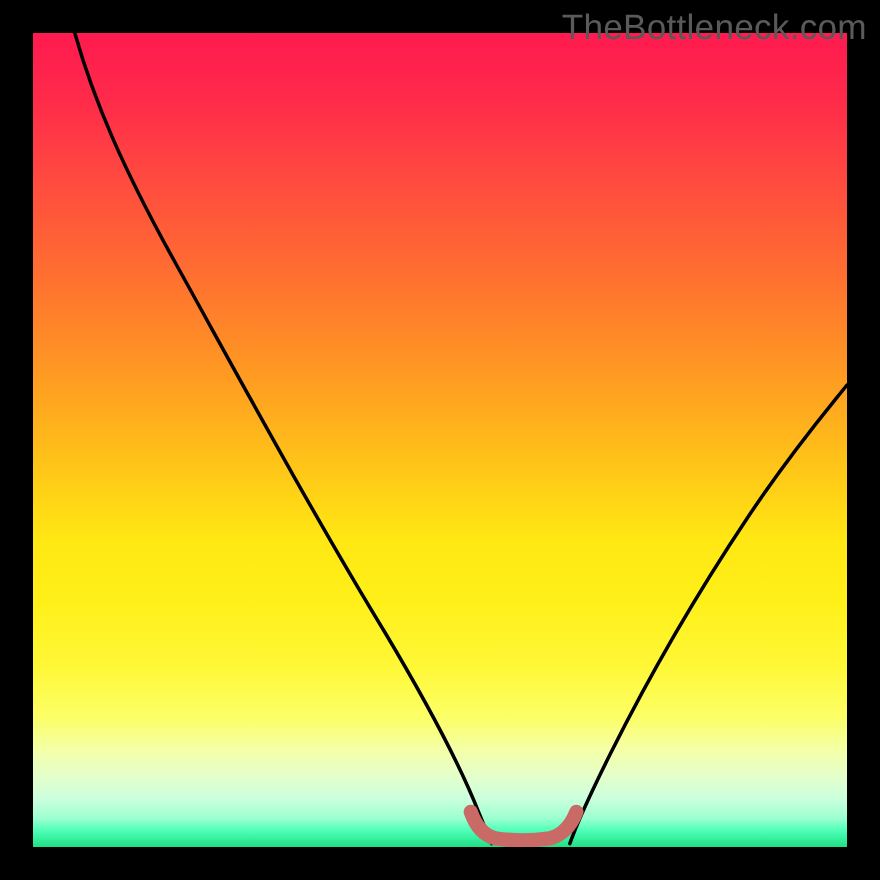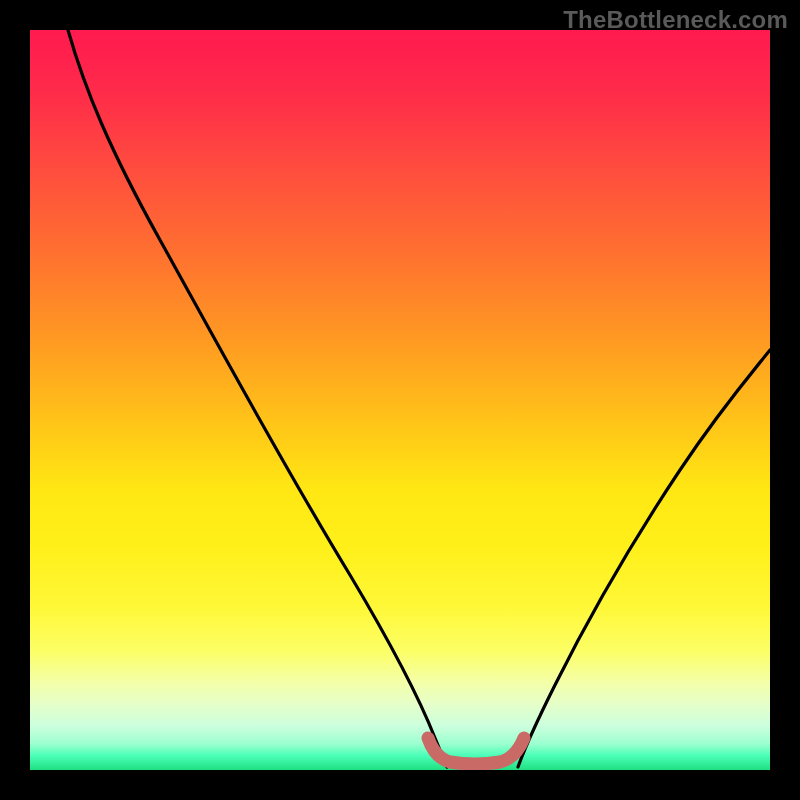--- a/index.html
+++ b/index.html
@@ -8,22 +8,22 @@
     height: 800px;
     background: #000;
     position: relative;
     font-family: Arial, Helvetica, sans-serif;
   }
   .watermark {
     position: absolute;
     top: 6px;
     right: 12px;
     color: #5a5a5a;
-    font-size: 24px;
-    font-weight: 700;
+    font-size: 32px;
+    font-weight: 400;
     z-index: 2;
     letter-spacing: 0.2px;
   }
   .plot-area {
     position: absolute;
     left: 30px;
     top: 30px;
     width: 740px;
     height: 740px;
     overflow: hidden;

